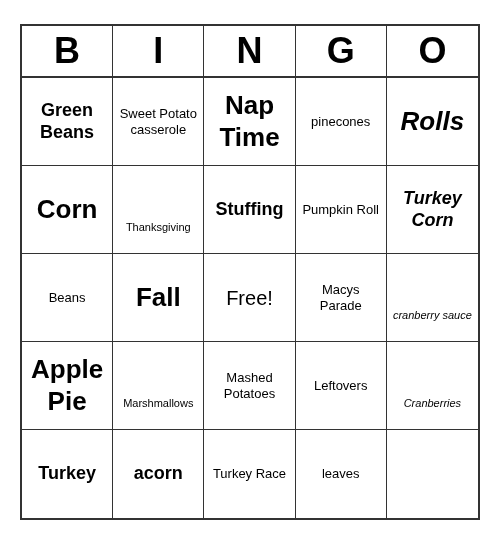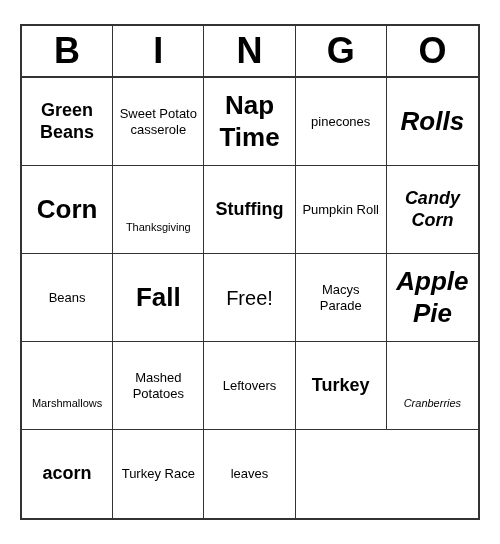--- a/index.html
+++ b/index.html
@@ -109,51 +109,54 @@
       <div class="bingo-cell">
         <span class="size-xsmall">Thanksgiving</span>
       </div>
       <div class="bingo-cell">
         <span class="size-medium">Stuffing</span>
       </div>
       <div class="bingo-cell">
         <span class="size-small">Pumpkin Roll</span>
       </div>
       <div class="bingo-cell">
-        <span class="size-medium">Candy Corn</span>
+        <span class="size-medium">Turkey Corn</span>
       </div>
       <div class="bingo-cell">
         <span class="size-small">Beans</span>
       </div>
       <div class="bingo-cell">
         <span class="size-large">Fall</span>
       </div>
       <div class="bingo-cell">
         <span class="free-cell">Free!</span>
       </div>
       <div class="bingo-cell">
         <span class="size-small">Macys Parade</span>
       </div>
       <div class="bingo-cell">
+        <span class="size-xsmall">cranberry sauce</span>
+      </div>
+      <div class="bingo-cell">
         <span class="size-large">Apple Pie</span>
       </div>
       <div class="bingo-cell">
         <span class="size-xsmall">Marshmallows</span>
       </div>
       <div class="bingo-cell">
         <span class="size-small">Mashed Potatoes</span>
       </div>
       <div class="bingo-cell">
         <span class="size-small">Leftovers</span>
       </div>
       <div class="bingo-cell">
-        <span class="size-medium">Turkey</span>
+        <span class="size-xsmall">Cranberries</span>
       </div>
       <div class="bingo-cell">
-        <span class="size-xsmall">Cranberries</span>
+        <span class="size-medium">Turkey</span>
       </div>
       <div class="bingo-cell">
         <span class="size-medium">acorn</span>
       </div>
       <div class="bingo-cell">
         <span class="size-small">Turkey Race</span>
       </div>
       <div class="bingo-cell">
         <span class="size-small">leaves</span>
       </div>

